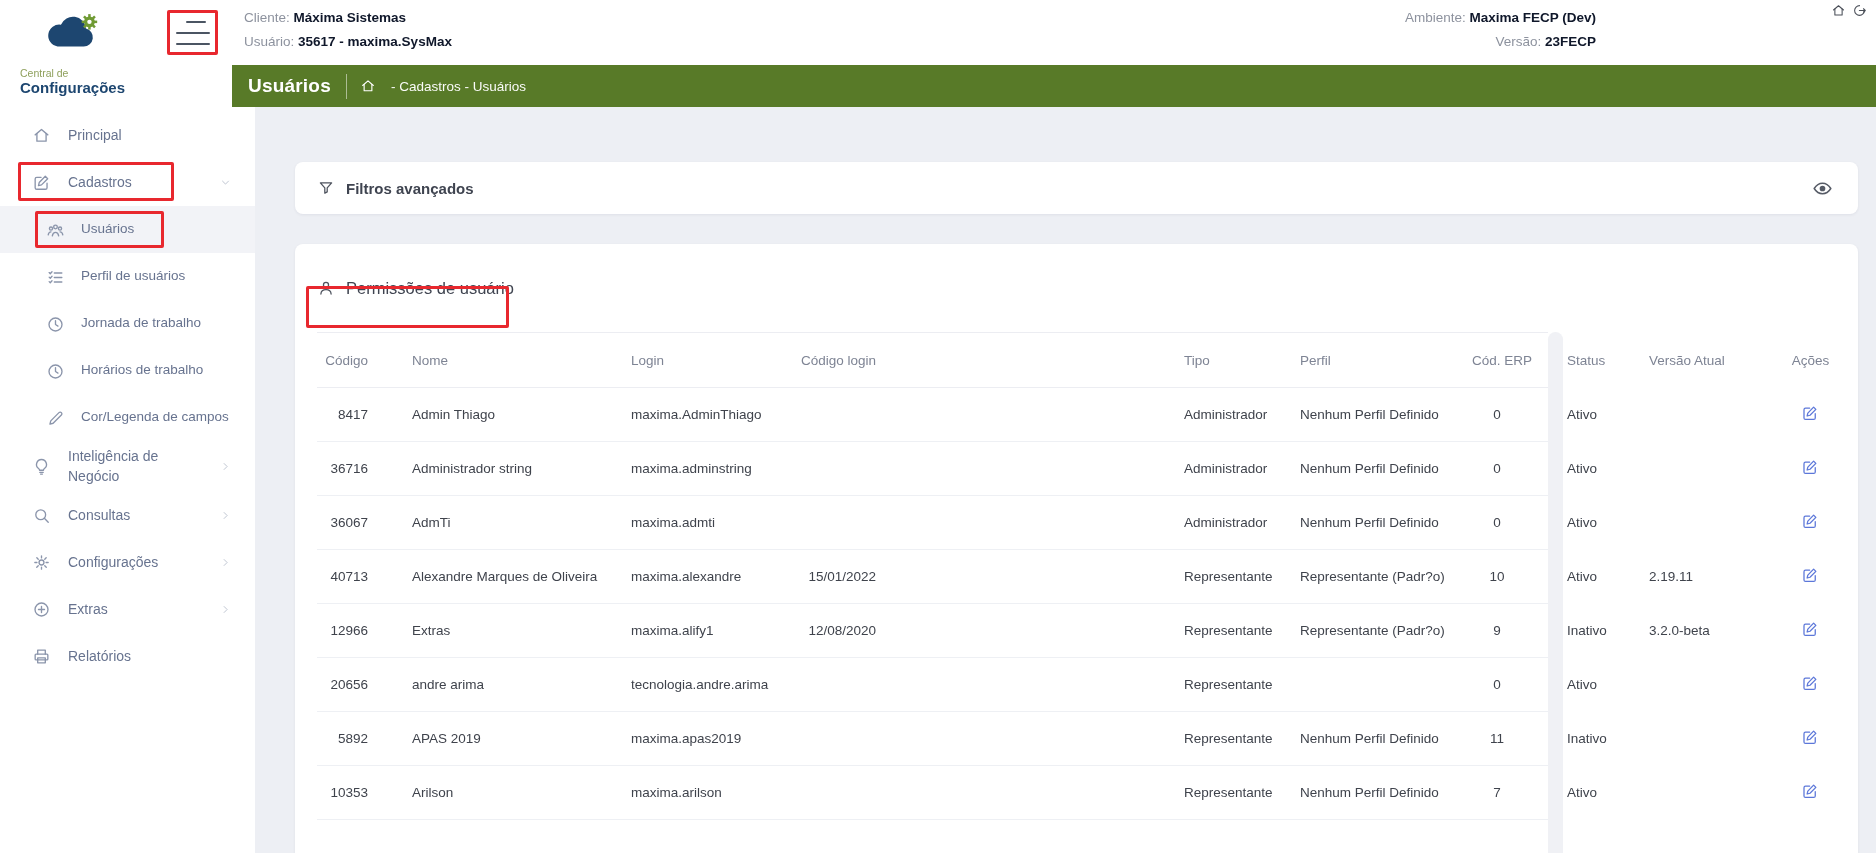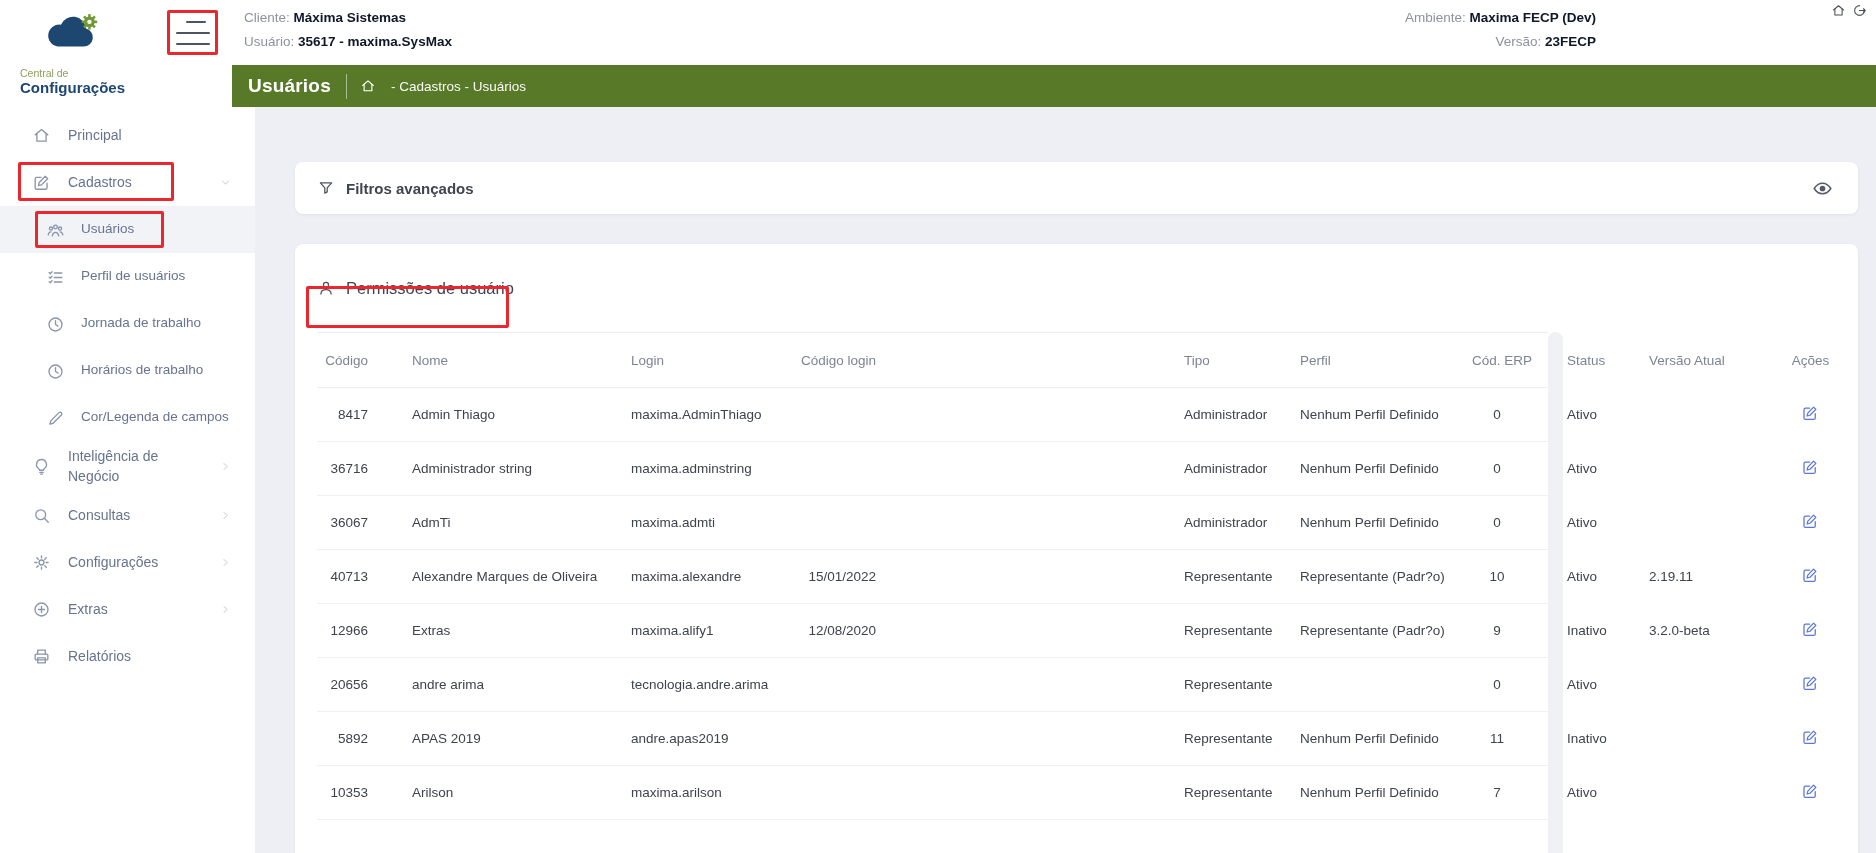--- a/index.html
+++ b/index.html
@@ -421,21 +421,21 @@
           <div class="cell c7">Ativo</div>
           <div class="cell c8"></div>
           <div class="cell c9"><button class="edit-btn" aria-label="edit"><svg viewBox="0 0 24 24" fill="none" stroke="currentColor" stroke-width="1.7" stroke-linecap="round" stroke-linejoin="round">
                 <path d="M11.5 5.5H6A2 2 0 0 0 4 7.5v11A2 2 0 0 0 6 20.5h11a2 2 0 0 0 2-2V13"></path>
                 <path d="M16.8 4.2l3 3L12 15l-3.8 1 .9-3.9z"></path>
               </svg></button></div>
         </div>
         <div class="trow">
           <div class="cell c0">5892</div>
           <div class="cell c1">APAS 2019</div>
-          <div class="cell c2">andre.apas2019</div>
+          <div class="cell c2">maxima.apas2019</div>
           <div class="cell c3"></div>
           <div class="cell c4">Representante</div>
           <div class="cell c5">Nenhum Perfil Definido</div>
           <div class="cell c6">11</div>
           <div class="cell c7">Inativo</div>
           <div class="cell c8"></div>
           <div class="cell c9"><button class="edit-btn" aria-label="edit"><svg viewBox="0 0 24 24" fill="none" stroke="currentColor" stroke-width="1.7" stroke-linecap="round" stroke-linejoin="round">
                 <path d="M11.5 5.5H6A2 2 0 0 0 4 7.5v11A2 2 0 0 0 6 20.5h11a2 2 0 0 0 2-2V13"></path>
                 <path d="M16.8 4.2l3 3L12 15l-3.8 1 .9-3.9z"></path>
               </svg></button></div>

